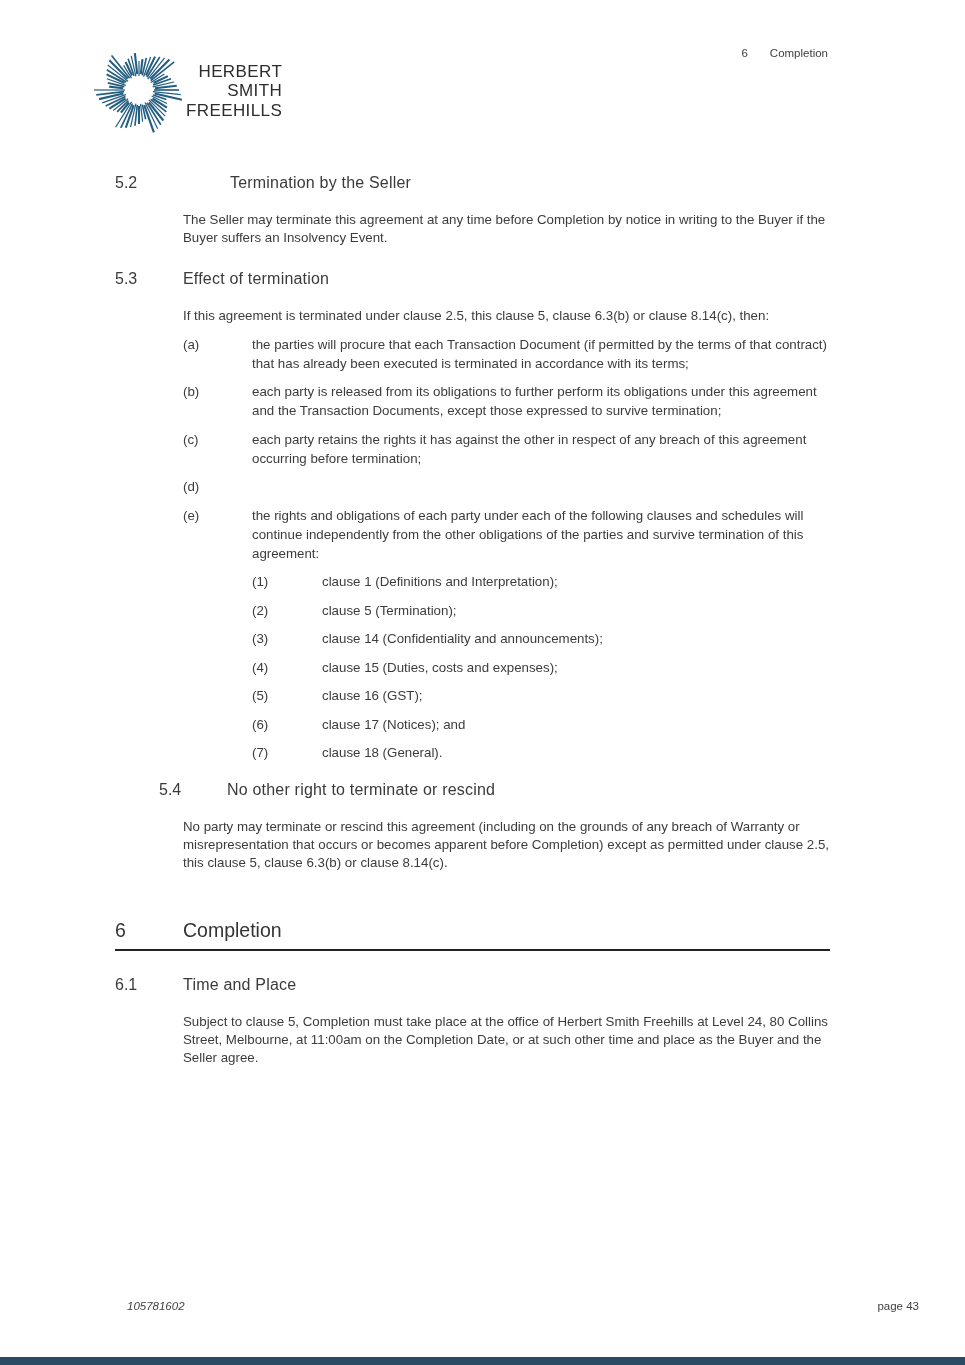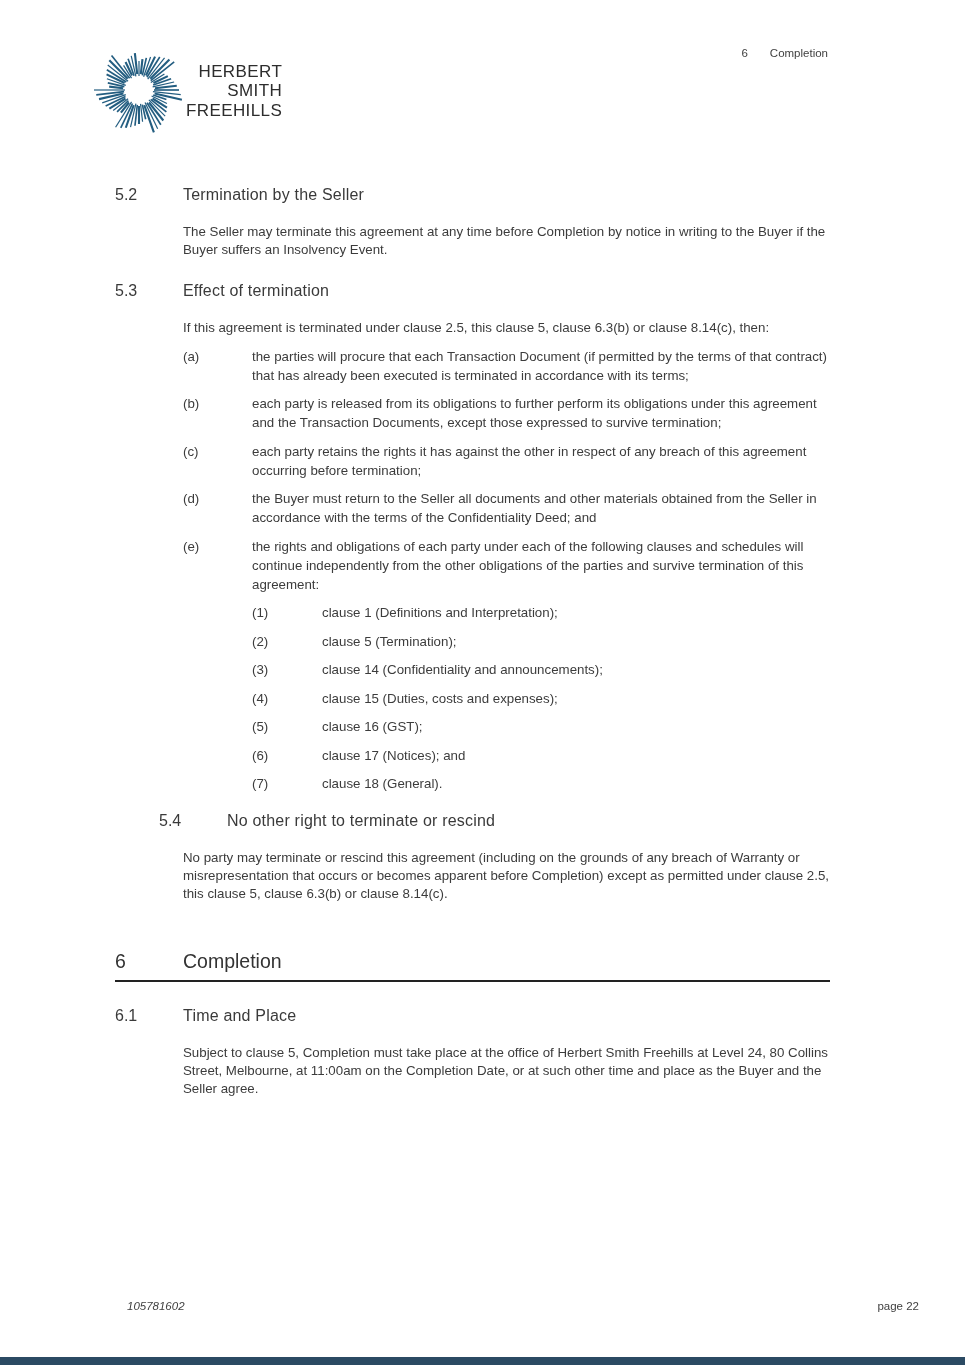--- a/index.html
+++ b/index.html
@@ -21,21 +21,21 @@
   .wordmark{position:absolute;left:186px;top:62px;font-size:17px;line-height:19.4px;
     letter-spacing:0.4px;color:#2d2d2d;font-weight:500;text-align:right;}
   .running-head{position:absolute;right:137px;top:47px;display:flex;gap:22px;
     font-size:11.5px;color:#3f3f3f;}
 
   
   main{position:absolute;left:115px;top:160px;width:715px;}
   .sec-head{display:flex;font-size:16px;line-height:21px;color:#3a3a3a;font-weight:400;}
   .sec-head .num{width:68px;flex-shrink:0;}
   .sec-head .title{letter-spacing:0.2px;}
-  .h52{margin-top:24px;}
+  .h52{margin-top:12px;gap:47px;}
   .h53{margin-top:21px;}
   .h54{margin-top:17px;margin-left:44px;}
   .para{margin:18px 0 0 68px;width:647px;font-size:13.3px;line-height:18px;}
   .item{display:flex;margin:9.5px 0 0 68px;font-size:13.3px;line-height:19px;}
   .item .ilabel{width:69px;flex-shrink:0;}
   .item .itext{width:578px;}
   .subitem{display:flex;margin:9.5px 0 0 137px;font-size:13.3px;line-height:19px;}
   .subitem .slabel{width:70px;flex-shrink:0;}
   .chapter-head{display:flex;margin-top:45px;font-size:19.5px;line-height:26px;color:#333;
     border-bottom:2px solid var(--rule);padding-bottom:6px;}
@@ -143,21 +143,20 @@
     <div class="item">
       <span class="ilabel">(b)</span>
       <span class="itext">each party is released from its obligations to further perform its obligations under this agreement and the Transaction Documents, except those expressed to survive termination;</span>
     </div>
     <div class="item">
       <span class="ilabel">(c)</span>
       <span class="itext">each party retains the rights it has against the other in respect of any breach of this agreement occurring before termination;</span>
     </div>
     <div class="item">
       <span class="ilabel">(d)</span>
-      <span class="itext">the Buyer must return to the Seller all documents and other materials obtained from the Seller in accordance with the terms of the Confidentiality Deed; and</span>
     </div>
     <div class="item">
       <span class="ilabel">(e)</span>
       <span class="itext">the rights and obligations of each party under each of the following clauses and schedules will continue independently from the other obligations of the parties and survive termination of this agreement:</span>
     </div>
 
     <div class="subitem">
       <span class="slabel">(1)</span>
       <span class="stext">clause 1 (Definitions and Interpretation);</span>
     </div>
@@ -199,16 +198,16 @@
 
     <div class="sec-head h61">
       <span class="num">6.1</span>
       <span class="title">Time and Place</span>
     </div>
     <p class="para">Subject to clause 5, Completion must take place at the office of Herbert Smith Freehills at Level 24, 80 Collins Street, Melbourne, at 11:00am on the Completion Date, or at such other time and place as the Buyer and the Seller agree.</p>
 
   </main>
 
   <div class="footer-doc">105781602</div>
-  <div class="footer-page">page 22</div>
+  <div class="footer-page">page 43</div>
   <div class="bottom-bar"></div>
 
 </div>
 
 </body></html>

